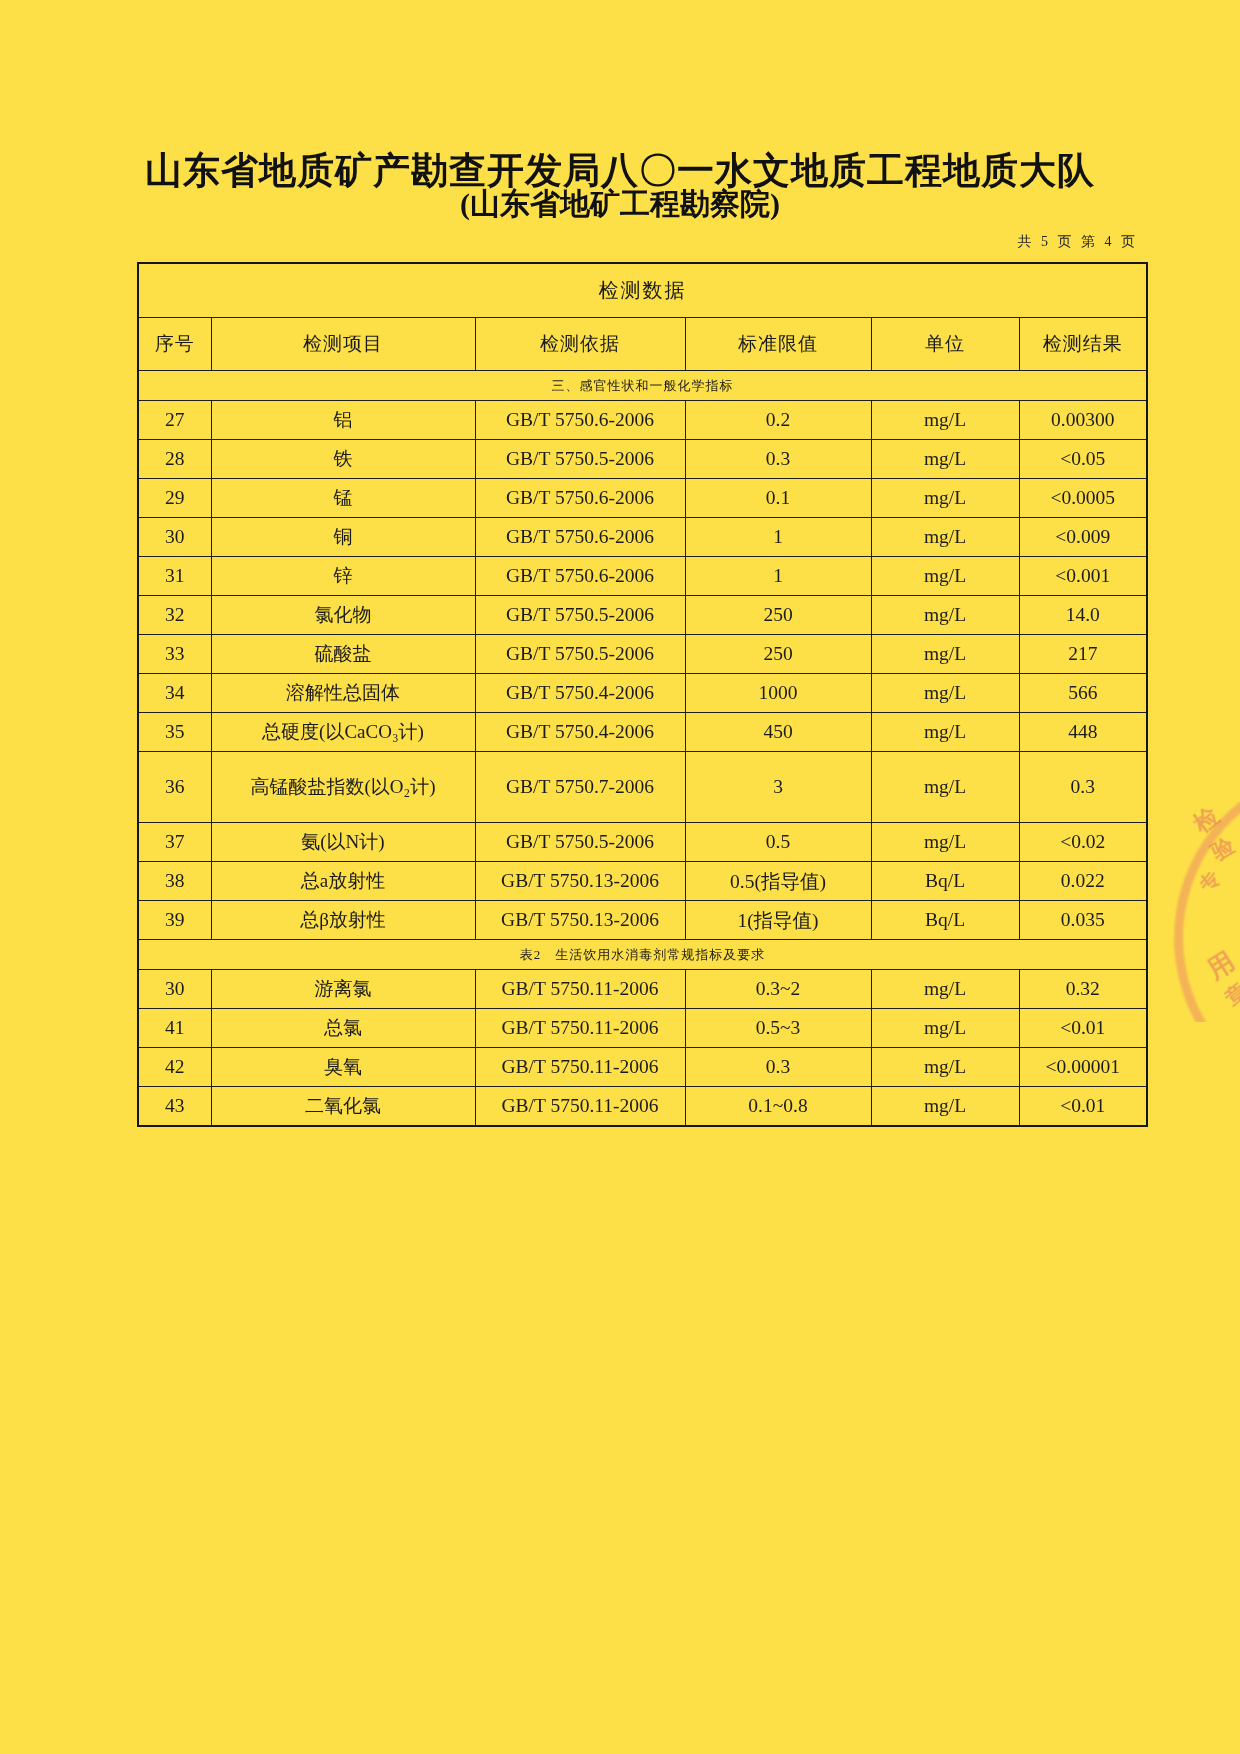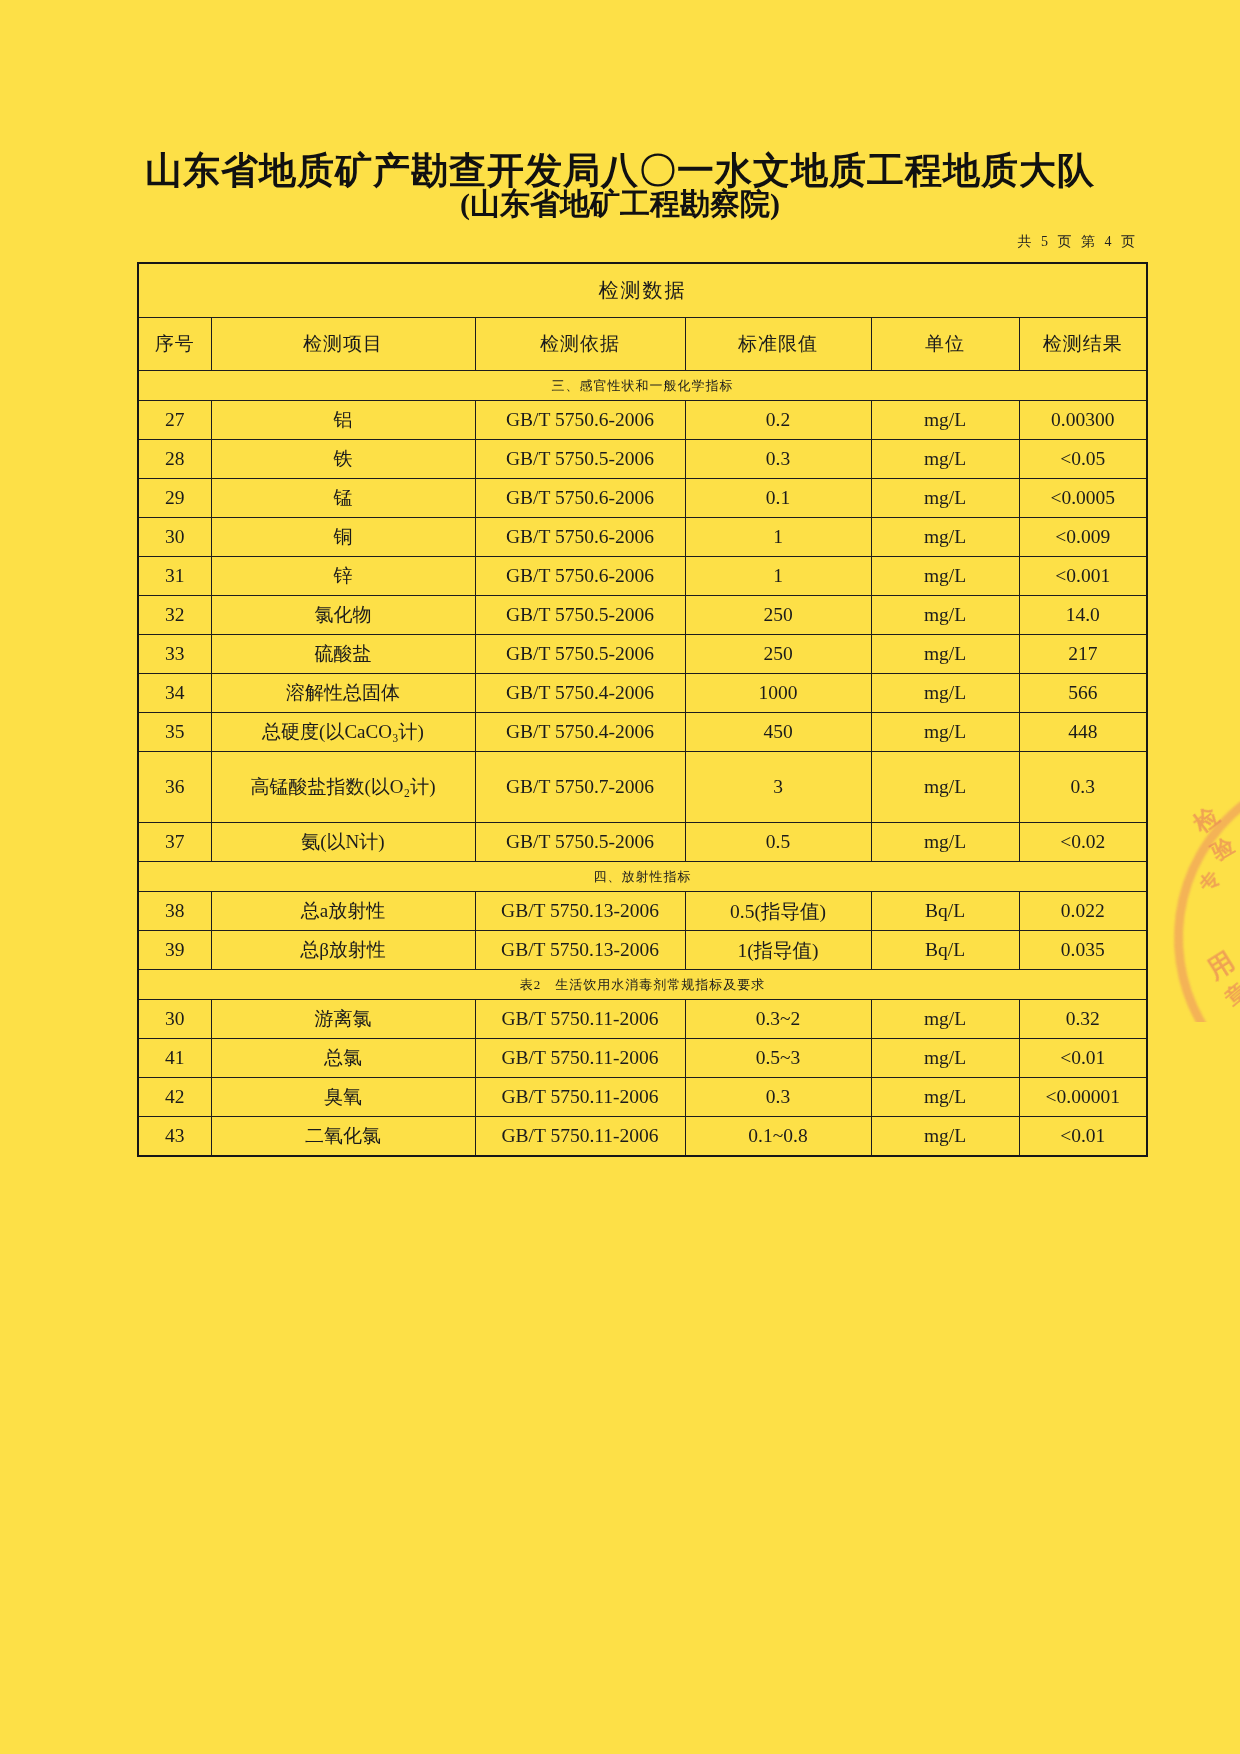--- a/index.html
+++ b/index.html
@@ -194,23 +194,20 @@
           <td class="result">0.3</td>
         </tr>
         <tr class="data-row">
           <td class="num">37</td>
           <td class="item">氨(以N计)</td>
           <td class="method">GB/T 5750.5-2006</td>
           <td class="limit">0.5</td>
           <td class="unit">mg/L</td>
           <td class="result">&lt;0.02</td>
         </tr>
-        <tr class="section-row">
-          <td colspan="6">四、放射性指标</td>
-        </tr>
         <tr class="data-row">
           <td class="num">38</td>
           <td class="item">总a放射性</td>
           <td class="method">GB/T 5750.13-2006</td>
           <td class="limit">0.5(指导值)</td>
           <td class="unit">Bq/L</td>
           <td class="result">0.022</td>
         </tr>
         <tr class="data-row">
           <td class="num">39</td>

